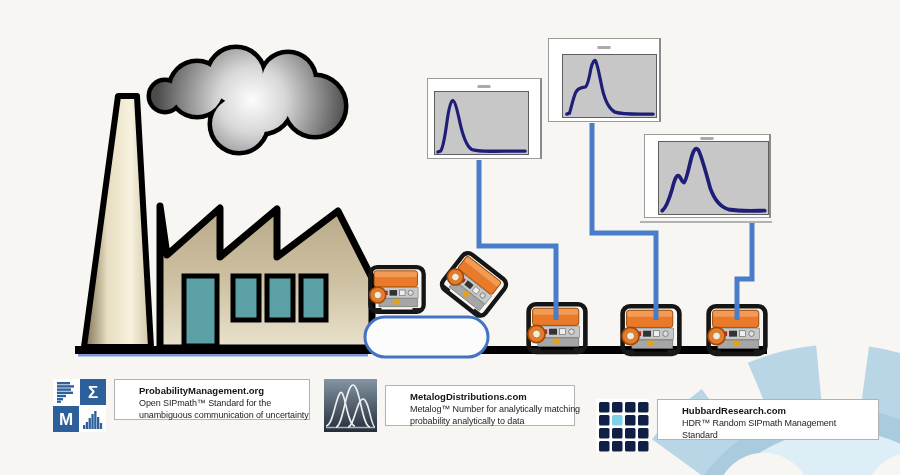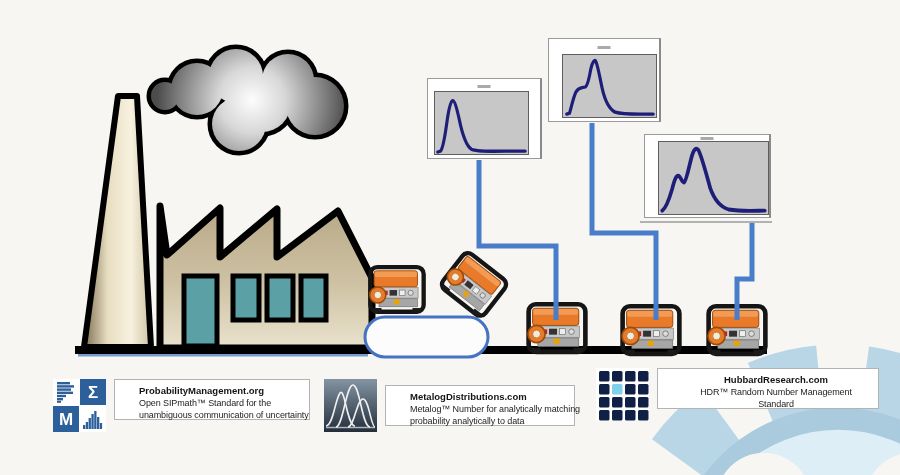--- a/index.html
+++ b/index.html
@@ -218,21 +218,21 @@
         </g>
       </svg>
     </div>
     <div class="brand-box" style="width:190px;">
       <div class="brand-title">MetalogDistributions.com</div>
       <div class="brand-line">Metalog™ Number for analytically matching</div>
       <div class="brand-line">probability analytically to data</div>
     </div>
   </div>
 
-  <div class="brand" style="left:596px;top:368px;text-align:center;">
+  <div class="brand" style="left:596px;top:399px;">
     <div class="brand-logo">
       <svg width="53" height="53" viewBox="0 0 53 53">
         <rect x="0" y="0" width="53" height="53" fill="#ffffff"></rect>
         <g fill="#0f1f45">
           <rect x="3" y="3" width="10.5" height="10.5" rx="1.5"></rect>
           <rect x="16" y="3" width="10.5" height="10.5" rx="1.5"></rect>
           <rect x="29" y="3" width="10.5" height="10.5" rx="1.5"></rect>
           <rect x="42" y="3" width="10.5" height="10.5" rx="1.5"></rect>
           <rect x="3" y="16" width="10.5" height="10.5" rx="1.5"></rect>
           <rect x="16" y="16" width="10.5" height="10.5" rx="1.5" fill="#7fd0ea"></rect>
@@ -244,18 +244,18 @@
           <rect x="42" y="29" width="10.5" height="10.5" rx="1.5"></rect>
           <rect x="3" y="42" width="10.5" height="10.5" rx="1.5"></rect>
           <rect x="16" y="42" width="10.5" height="10.5" rx="1.5"></rect>
           <rect x="29" y="42" width="10.5" height="10.5" rx="1.5"></rect>
           <rect x="42" y="42" width="10.5" height="10.5" rx="1.5"></rect>
         </g>
       </svg>
     </div>
     <div class="brand-box" style="width:222px;">
       <div class="brand-title">HubbardResearch.com</div>
-      <div class="brand-line">HDR™ Random Number Management</div>
+      <div class="brand-line">HDR™ Random SIPmath Management</div>
       <div class="brand-line">Standard</div>
     </div>
   </div>
 
 </div>
 
 </body></html>

